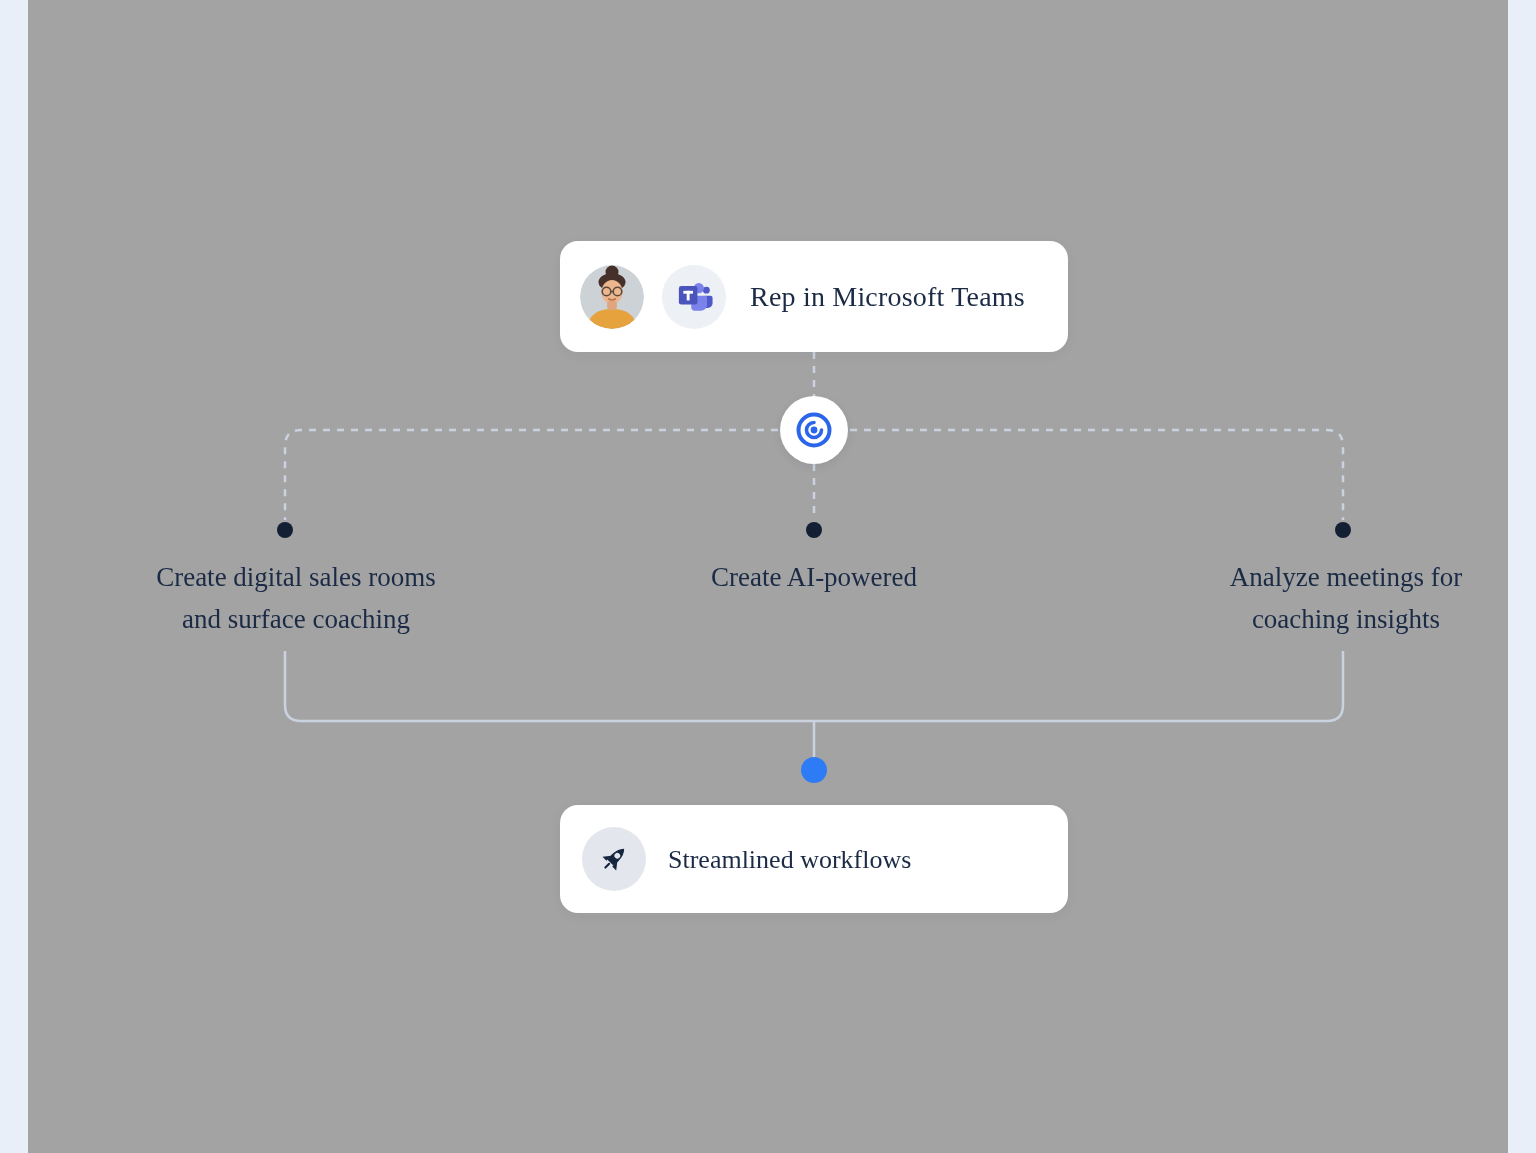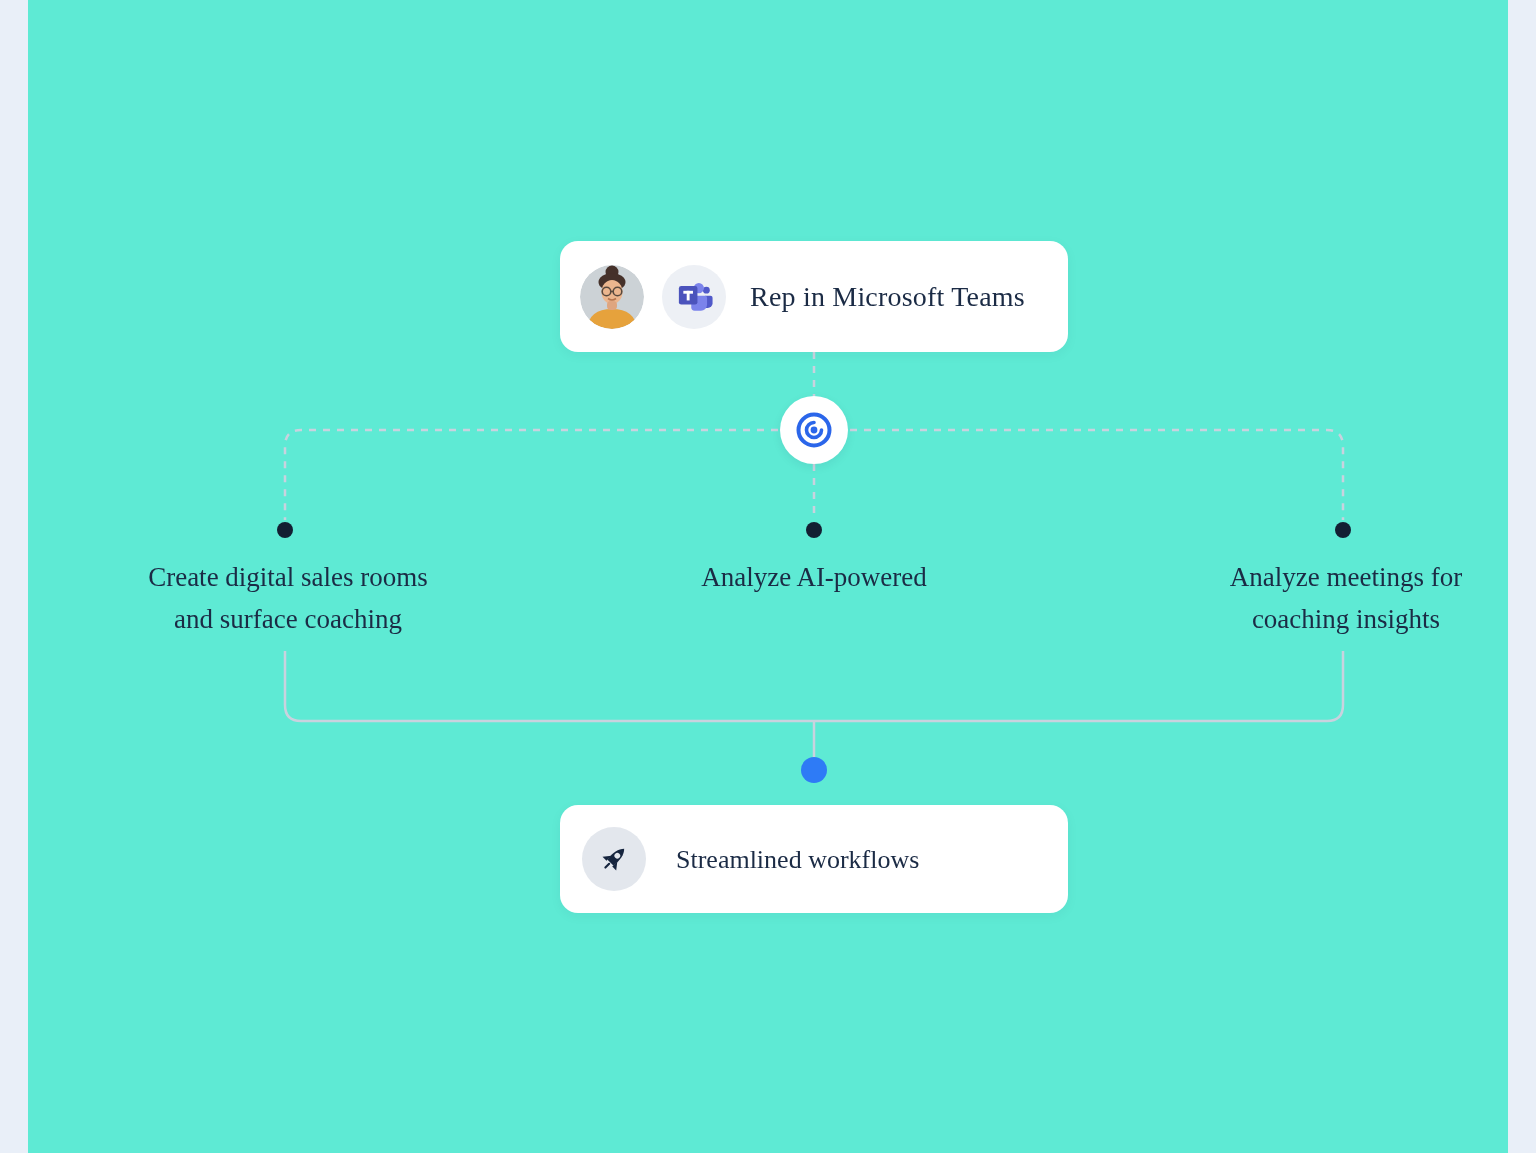--- a/index.html
+++ b/index.html
@@ -1,24 +1,24 @@
 <!DOCTYPE html>
 <html><head>
 <meta charset="utf-8">
 <style>
   * { margin:0; padding:0; box-sizing:border-box; }
   html,body { background:#e9eff8; }
   body { font-family:"Liberation Serif","DejaVu Serif",serif; color:#1b2b45; }
-  .canvas { position:relative; width:1480px; height:1153px; background:#5eead4; overflow:hidden; margin:0 auto; }
+  .canvas { position:relative; width:1480px; height:1153px; background:#a3a3a3; overflow:hidden; margin:0 auto; }
   .connectors { position:absolute; left:0; top:0; width:1536px; height:1153px; }
 
   .card { position:absolute; background:#ffffff; border-radius:18px; display:flex; align-items:center;
           box-shadow:0 3px 12px rgba(23,43,77,.05); }
   .top-card { left:532px; top:241px; width:508px; height:111px; padding-left:20px; }
-  .bottom-card { left:532px; top:805px; width:508px; height:108px; padding-left:22px;gap:8px; }
+  .bottom-card { left:532px; top:805px; width:508px; height:108px; padding-left:22px; }
 
   .avatar-wrap { width:64px; height:64px; border-radius:50%; overflow:hidden; flex:0 0 auto; }
   .icon-circle { width:64px; height:64px; border-radius:50%; background:#edf0f5; display:flex;
                  align-items:center; justify-content:center; flex:0 0 auto; margin-left:18px; }
   .rocket-circle { width:64px; height:64px; border-radius:50%; background:#e3e7ed; display:flex;
                    align-items:center; justify-content:center; flex:0 0 auto; margin-left:0; }
 
   .top-card .card-label { font-size:28px; margin-left:24px; letter-spacing:.2px; }
   .bottom-card .card-text { font-size:26px; line-height:35px; margin-left:22px; }
 
@@ -29,21 +29,21 @@
   .node-dot { position:absolute; width:16px; height:16px; border-radius:50%; background:#131f33; }
   .dot-left   { left:249px; top:522px; }
   .dot-center { left:778px; top:522px; }
   .dot-right  { left:1307px; top:522px; }
 
   .merge-dot { position:absolute; left:773px; top:757px; width:26px; height:26px; border-radius:50%;
                background:#2e7bf6; }
 
   .branch-label { position:absolute; top:556px; width:440px; text-align:center;
                   font-size:27px; line-height:42px; }
-  .branch-left   { left:40px; }
+  .branch-left   { left:48px; }
   .branch-center { left:566px; }
   .branch-right  { left:1098px; }
 </style>
 </head>
 <body>
 
 <div class="canvas">
 
   <svg class="connectors" viewBox="0 0 1536 1153" fill="none">
 
@@ -107,21 +107,21 @@
 
   <span class="node-dot dot-left"></span>
   <span class="node-dot dot-center"></span>
   <span class="node-dot dot-right"></span>
 
   <div class="branch-label branch-left">
     <div>Create digital sales rooms</div>
     <div>and surface coaching</div>
   </div>
   <div class="branch-label branch-center">
-    <div>Analyze AI-powered</div>
+    <div>Create AI-powered</div>
   </div>
   <div class="branch-label branch-right">
     <div>Analyze meetings for</div>
     <div>coaching insights</div>
   </div>
 
   <span class="merge-dot"></span>
 
   <div class="card bottom-card">
     <span class="rocket-circle">

